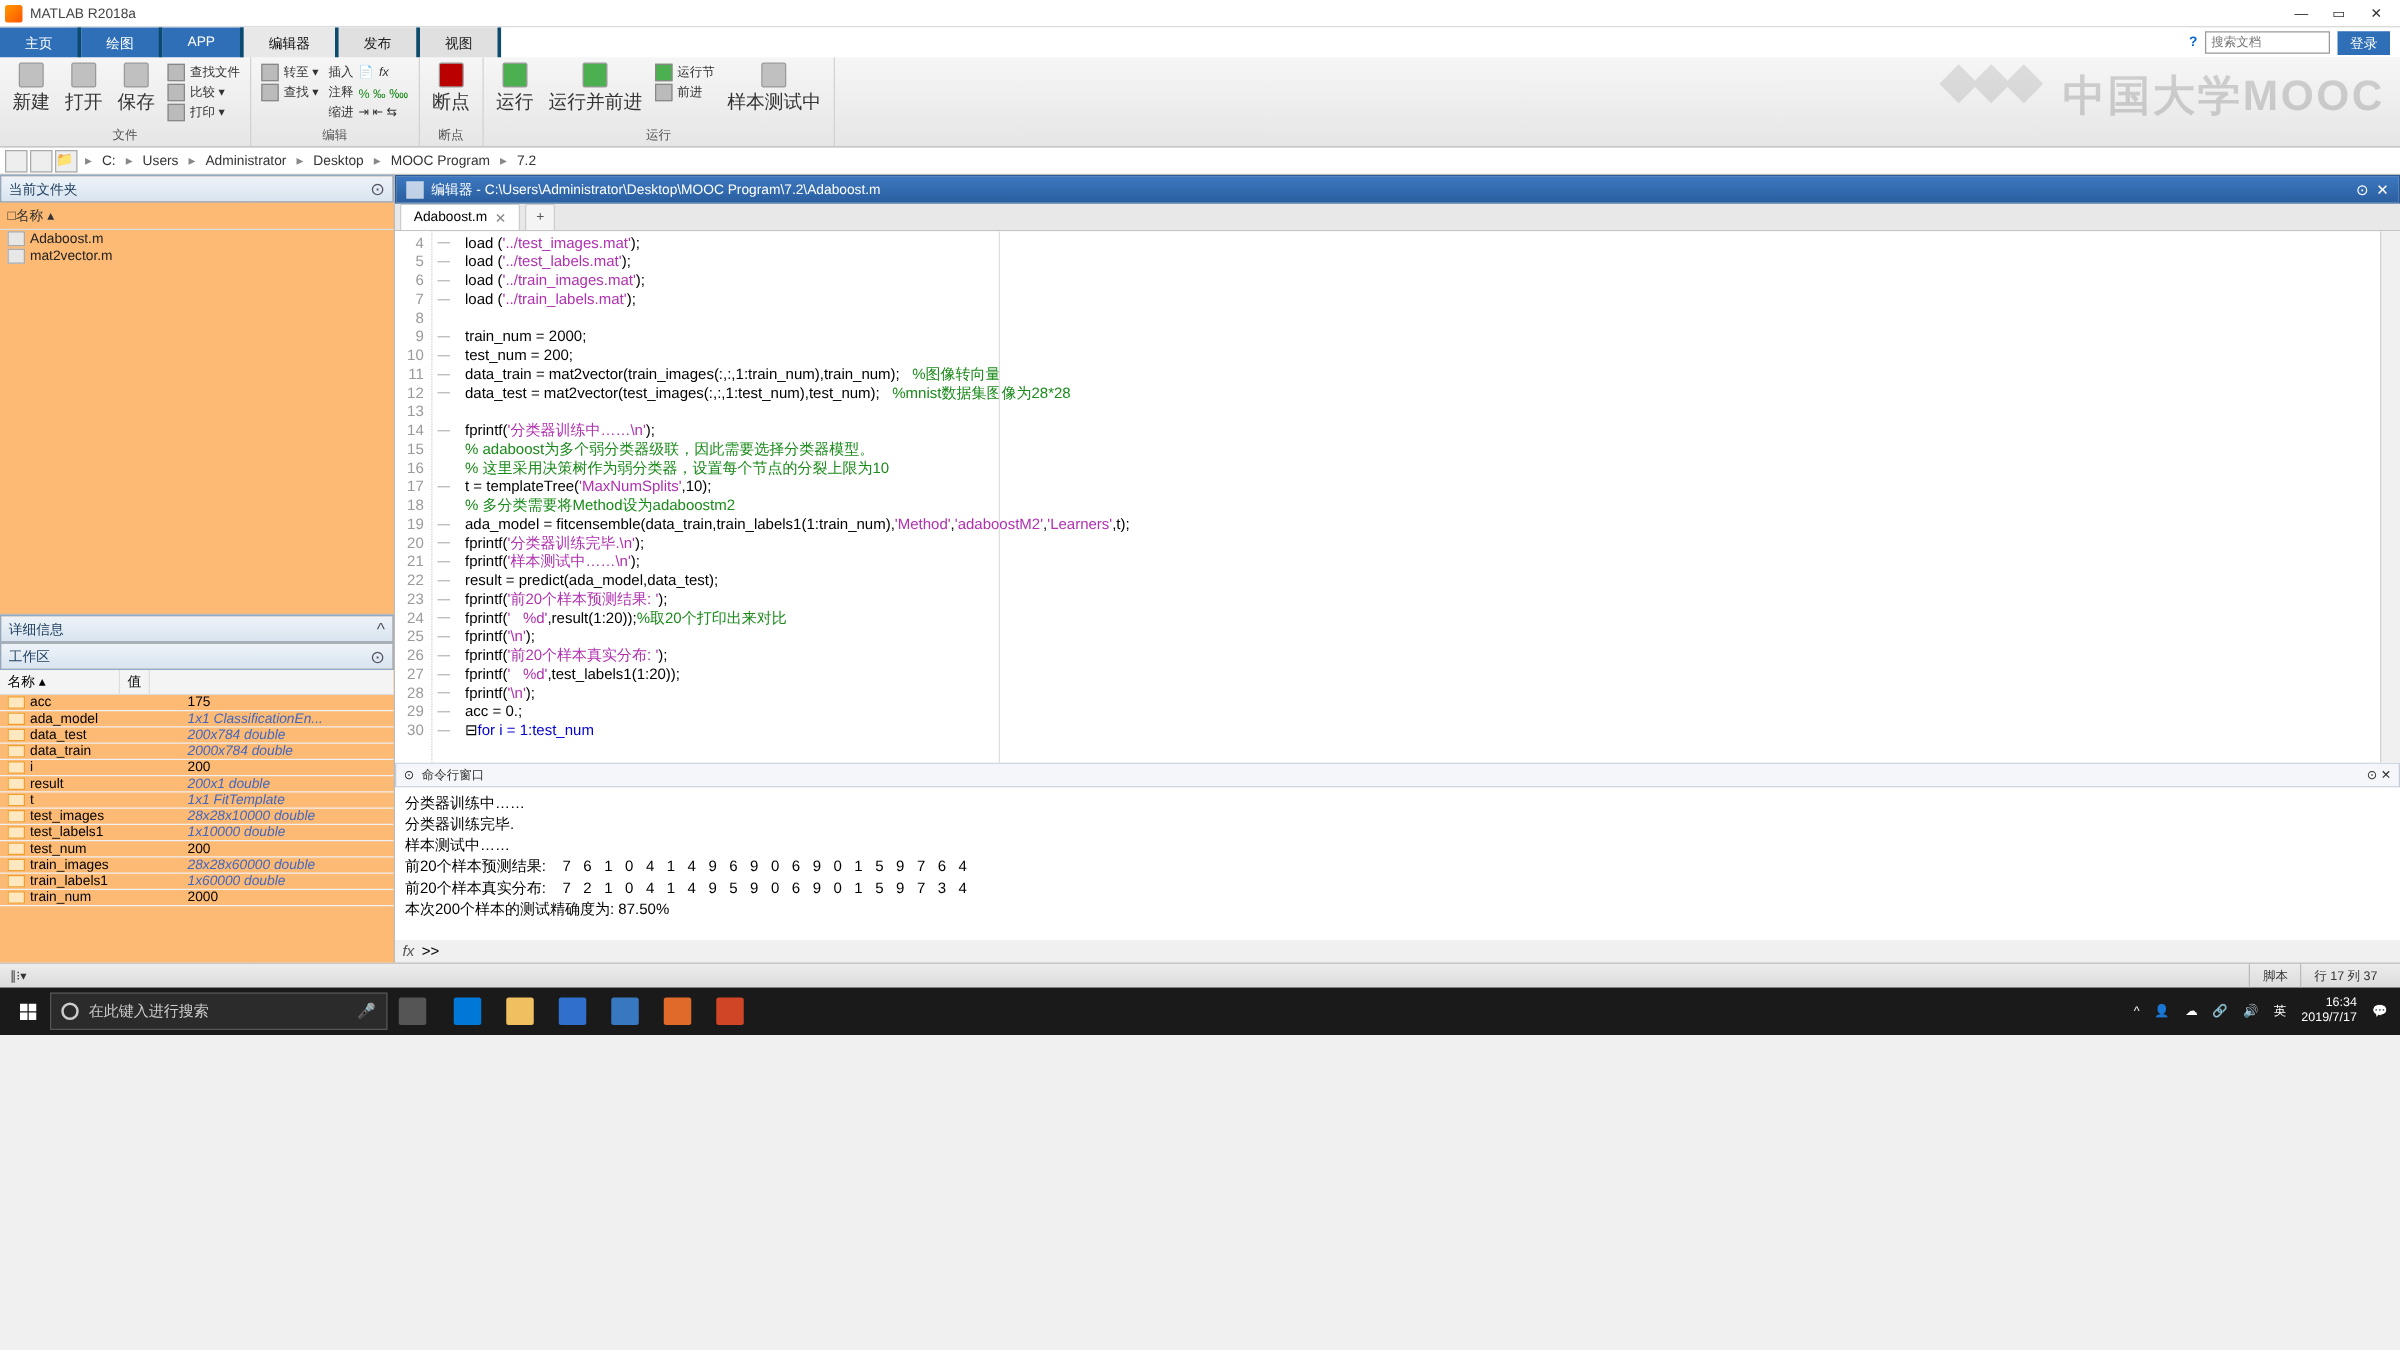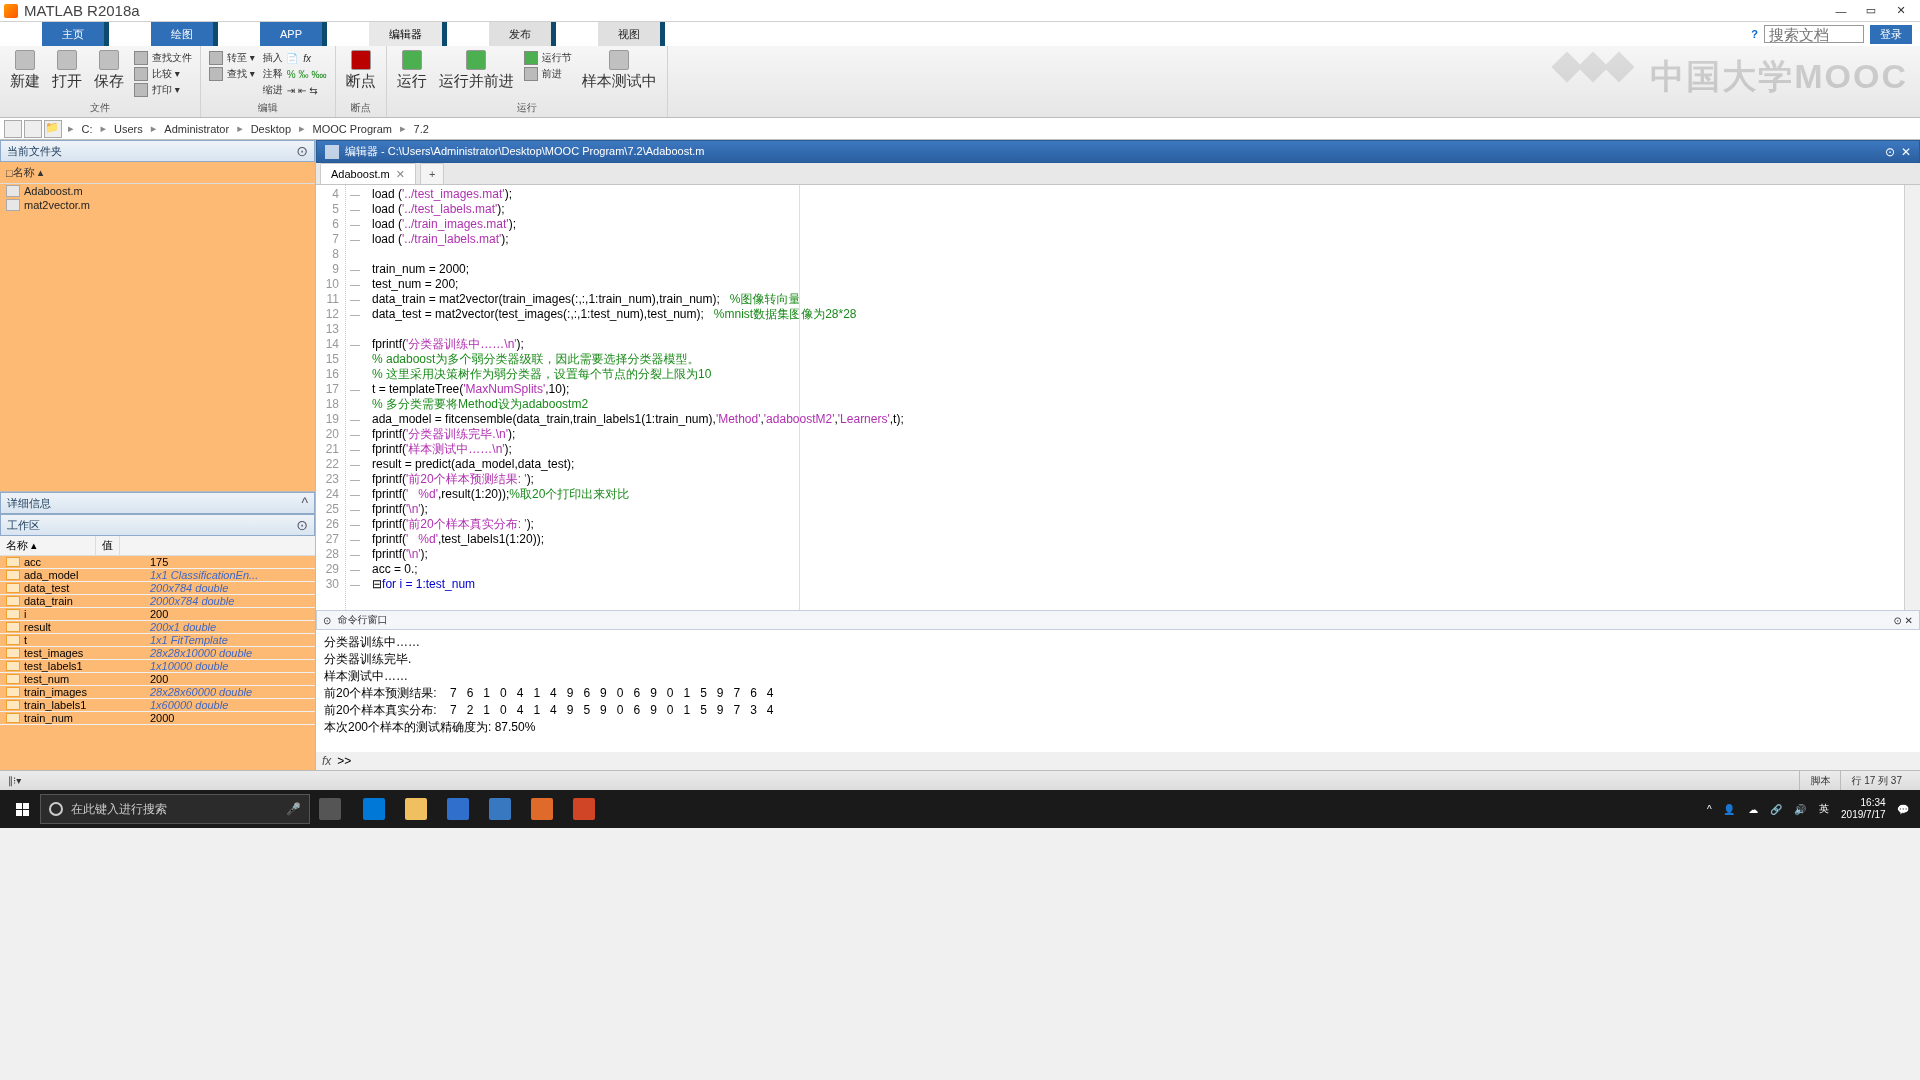--- a/index.html
+++ b/index.html
@@ -1,32 +1,32 @@
 <!DOCTYPE html>
 <html><head>
 <meta charset="utf-8">
 <style>
 * { margin: 0; padding: 0; box-sizing: border-box; font-family: "Microsoft YaHei", Arial, sans-serif; }
 body { font-size: 11px; background: #f0f0f0; color: #000; overflow: hidden; width: 1920px; height: 1080px; transform-origin: top left; }
 
 
 .titlebar { background: #fff; height: 22px; display: flex; align-items: center; padding: 0 4px; border-bottom: 1px solid #d0d0d0; }
 .titlebar .logo { width: 14px; height: 14px; background: linear-gradient(135deg,#f90,#f50); border-radius: 2px; margin-right: 6px; }
-.titlebar .title { font-size: 15px; color: #444; }
+.titlebar .title { font-size: 11px; color: #444; }
 .titlebar .wincontrols { margin-left: auto; display: flex; }
 .titlebar .winbtn { width: 30px; height: 20px; display: flex; align-items: center; justify-content: center; color: #333; }
 
 
 .maintabs { background: #fff; height: 24px; display: flex; align-items: stretch; }
-.maintabs .tab { padding: 0 20px; display: flex; align-items: center; font-size: 11px; background: #2f6fb8; color: #fff; border-right: 5px solid #0c4a6e; margin-left: 42px; }
+.maintabs .tab { padding: 0 20px; display: flex; align-items: center; font-size: 11px; background: #2f6fb8; color: #fff; border-right: 3px solid #0c4a6e; }
 .maintabs .tab.active { background: #e8e8e8; color: #000; }
 .maintabs .sub { background: #e0e0e0; color: #222; }
 .maintabs .spacer { flex: 1; background: #fff; }
 .maintabs .right { display: flex; align-items: center; gap: 6px; padding-right: 8px; }
-.maintabs .search { border: 1px solid #999; height: 18px; width: 100px; font-size: 15px; padding: 0 4px; background: #fff; }
+.maintabs .search { border: 1px solid #999; height: 18px; width: 100px; font-size: 10px; padding: 0 4px; background: #fff; }
 .maintabs .login { background: #2f6fb8; color: #fff; padding: 2px 10px; font-size: 11px; }
 
 
 .ribbon { background: linear-gradient(#f6f6f6,#e6e6e6); height: 72px; border-bottom: 1px solid #bbb; display: flex; position: relative; }
 .ribbon .group { border-right: 1px solid #d2d2d2; padding: 2px 4px; display: flex; flex-direction: column; justify-content: space-between; }
 .ribbon .grouplabel { text-align: center; font-size: 10px; color: #555; }
 .ribbon .btns { display: flex; }
 .ribbon .vbtn { display: flex; flex-direction: column; align-items: center; padding: 2px 6px; font-size: 15px; color: #333; }
 .ribbon .ico { width: 20px; height: 20px; background: #c0c0c0; border: 1px solid #999; border-radius: 2px; margin-bottom: 2px; }
 .ribbon .ico.run { background: #4caf50; }

